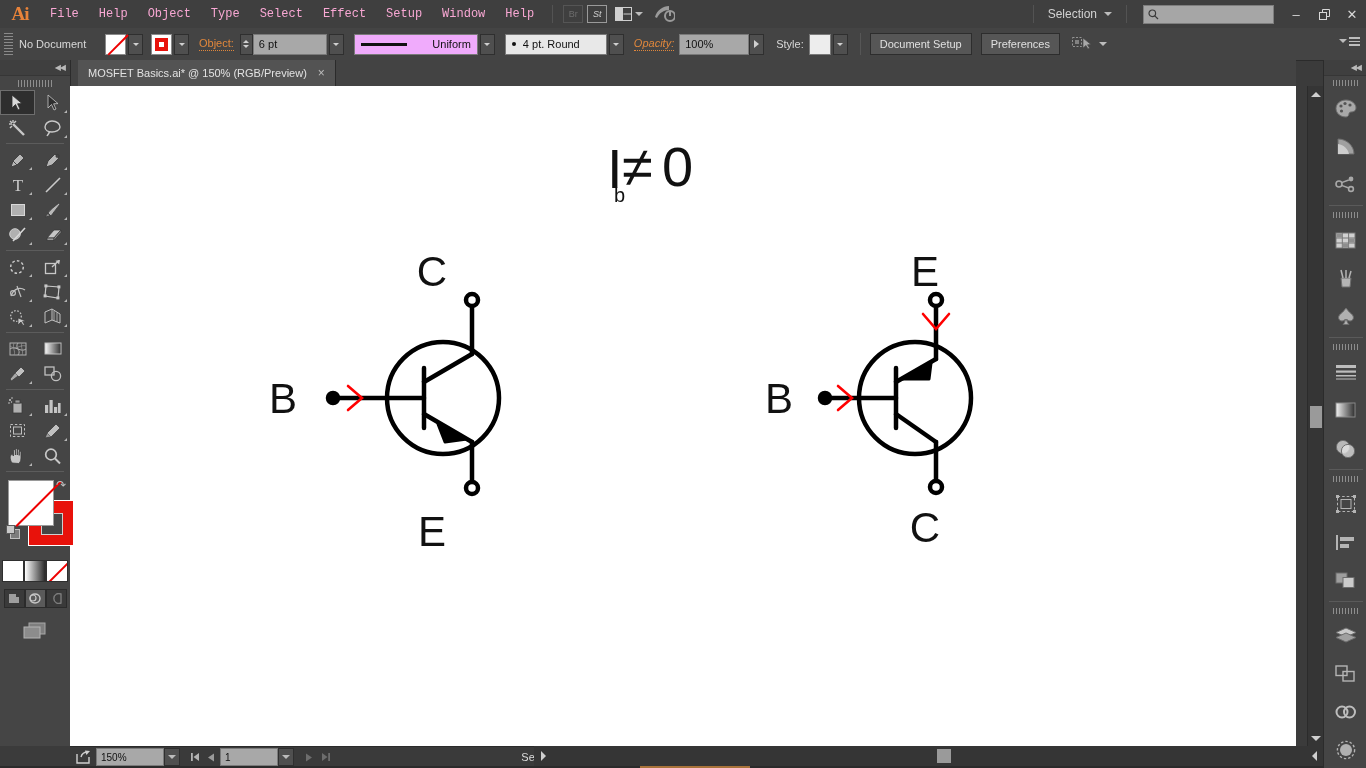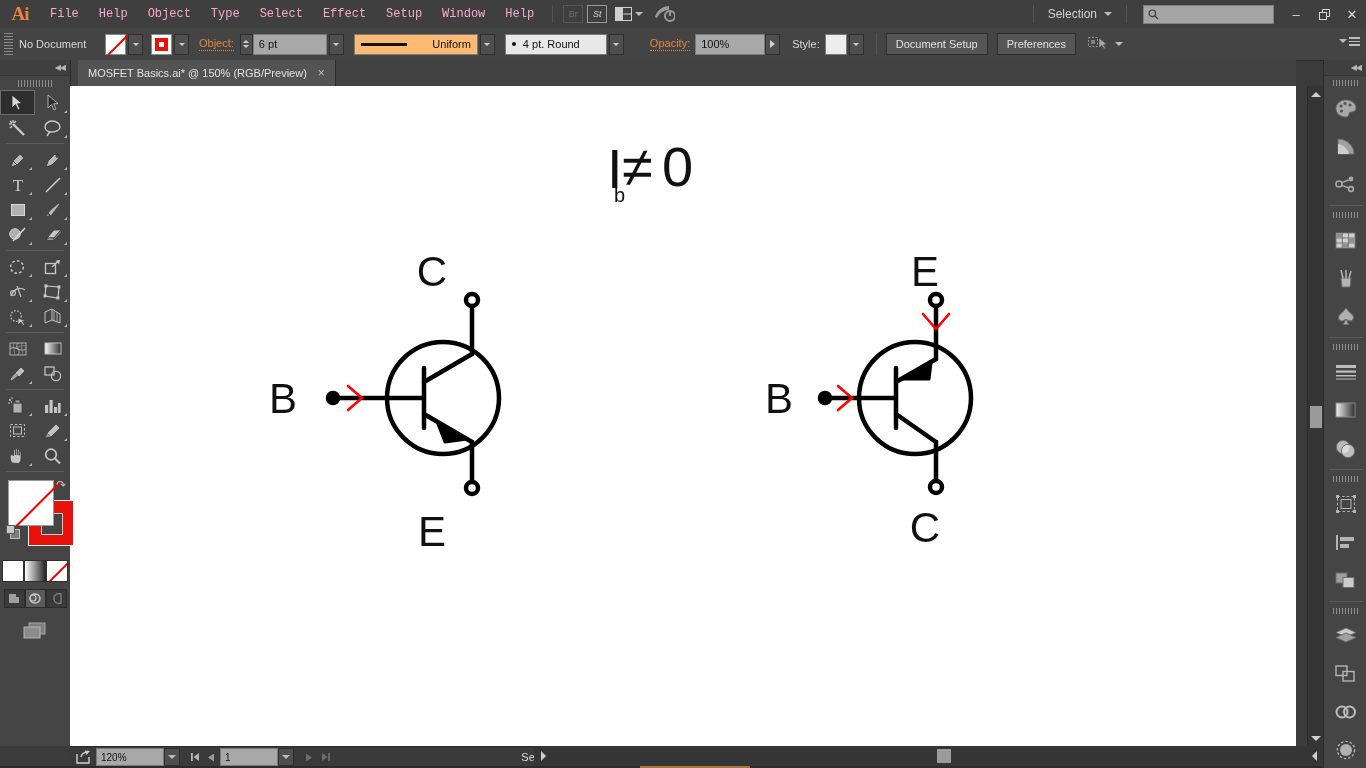--- a/index.html
+++ b/index.html
@@ -45,27 +45,27 @@
   .swatch-stroke i b{display:block;width:5px;height:5px;background:#fff;}
   .dd{width:13px;height:19px;background:#4f4f4f;border:1px solid #2f2f2f;display:flex;align-items:center;justify-content:center;margin-left:2px;}
   .dd .caret{border-top-color:#d0d0d0;border-left-width:3px;border-right-width:3px;border-top-width:3px;}
   .lbl-stroke{color:#e0873c;font-size:11px;margin:0 6px 0 10px;border-bottom:1px dotted #e0873c;padding-bottom:1px;}
   .spin{width:11px;height:19px;display:flex;flex-direction:column;justify-content:center;align-items:center;
         background:#4f4f4f;border:1px solid #2f2f2f;gap:2px;}
   .tri-up{width:0;height:0;border-left:3px solid transparent;border-right:3px solid transparent;border-bottom:3px solid #d0d0d0;}
   .tri-dn{width:0;height:0;border-left:3px solid transparent;border-right:3px solid transparent;border-top:3px solid #d0d0d0;}
   .field{height:19px;background:#a8a8a8;border:1px solid #7a7a7a;color:#111;font-size:11px;
          display:flex;align-items:center;padding:0 5px;}
-  .profile-box{width:110px;height:19px;background:#fdba74;border:1px solid #7a7a7a;display:flex;align-items:center;
+  .profile-box{width:110px;height:19px;background:#f0abfc;border:1px solid #7a7a7a;display:flex;align-items:center;
                justify-content:space-between;padding:0 6px;color:#111;font-size:11px;}
   .profile-line{width:46px;height:3px;background:#111;}
   .brush-box{width:88px;height:19px;background:#e8e8e8;border:1px solid #7a7a7a;display:flex;align-items:center;
              gap:7px;padding:0 6px;color:#111;font-size:11px;}
   .dot{width:4px;height:4px;border-radius:50%;background:#111;}
-  .lbl-op{color:#e0873c;font-size:11px;margin:0 5px 0 26px;border-bottom:1px dotted #e0873c;padding-bottom:1px;}
+  .lbl-op{color:#e0873c;font-size:11px;margin:0 5px 0 10px;border-bottom:1px dotted #e0873c;padding-bottom:1px;font-style:italic;}
   .playbtn{width:13px;height:19px;background:#4f4f4f;border:1px solid #2f2f2f;display:flex;align-items:center;justify-content:center;}
   .tri-rt{width:0;height:0;border-top:4px solid transparent;border-bottom:4px solid transparent;border-left:5px solid #d0d0d0;}
   .lbl-style{color:#d8d8d8;font-size:11px;margin:0 5px 0 12px;}
   .style-sw{width:20px;height:19px;background:#ededed;border:1px solid #7a7a7a;}
   .cbtn{height:20px;background:#565656;border:1px solid #2d2d2d;color:#e0e0e0;font-size:11px;
         display:flex;align-items:center;padding:0 9px;margin-left:9px;}
   .align-ic{width:22px;height:18px;margin-left:12px;opacity:.72;}
   .panelmenu{position:absolute;right:8px;top:9px;display:flex;align-items:center;gap:2px;}
   .pm-lines{display:flex;flex-direction:column;gap:2px;}
   .pm-lines span{display:block;width:11px;height:1.6px;background:#bdbdbd;}
@@ -672,21 +672,21 @@
   </div>
 
   <div class="statusbar">
     <div class="sb-item" style="width:26px;justify-content:center">
       <svg width="15" height="14" viewBox="0 0 15 14">
         <path d="M1 4 L1 13 L13 13 L13 7" fill="none" stroke="#cfcfcf" stroke-width="1.4"></path>
         <path d="M5 7 C6 3 9 2 12 2" fill="none" stroke="#cfcfcf" stroke-width="1.4"></path>
         <polygon points="14,1 9,0.4 10.4,5" fill="#cfcfcf"></polygon>
       </svg>
     </div>
-    <div class="sb-zoom">120%</div>
+    <div class="sb-zoom">150%</div>
     <div class="sb-dd">
         <div class="caret"></div>
       </div>
     <div style="width:6px"></div>
     <div class="navbtn">
       <svg width="10" height="10" viewBox="0 0 10 10">
           <rect x="1" y="1" width="1.8" height="8" fill="#b4b4b4"></rect>
           <polygon points="9,1 9,9 3.5,5" fill="#b4b4b4"></polygon>
         </svg>
     </div>

